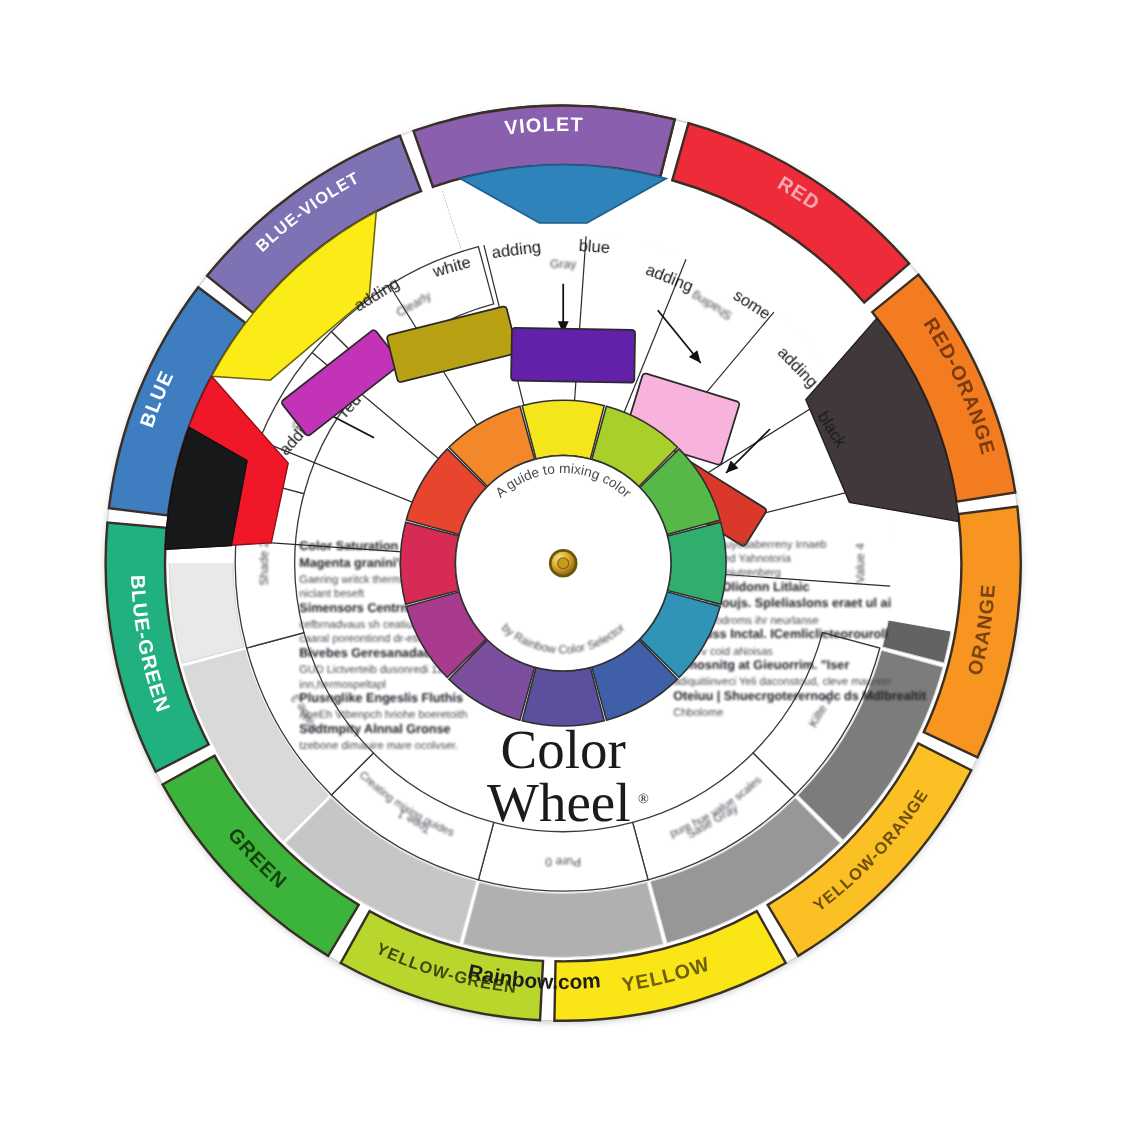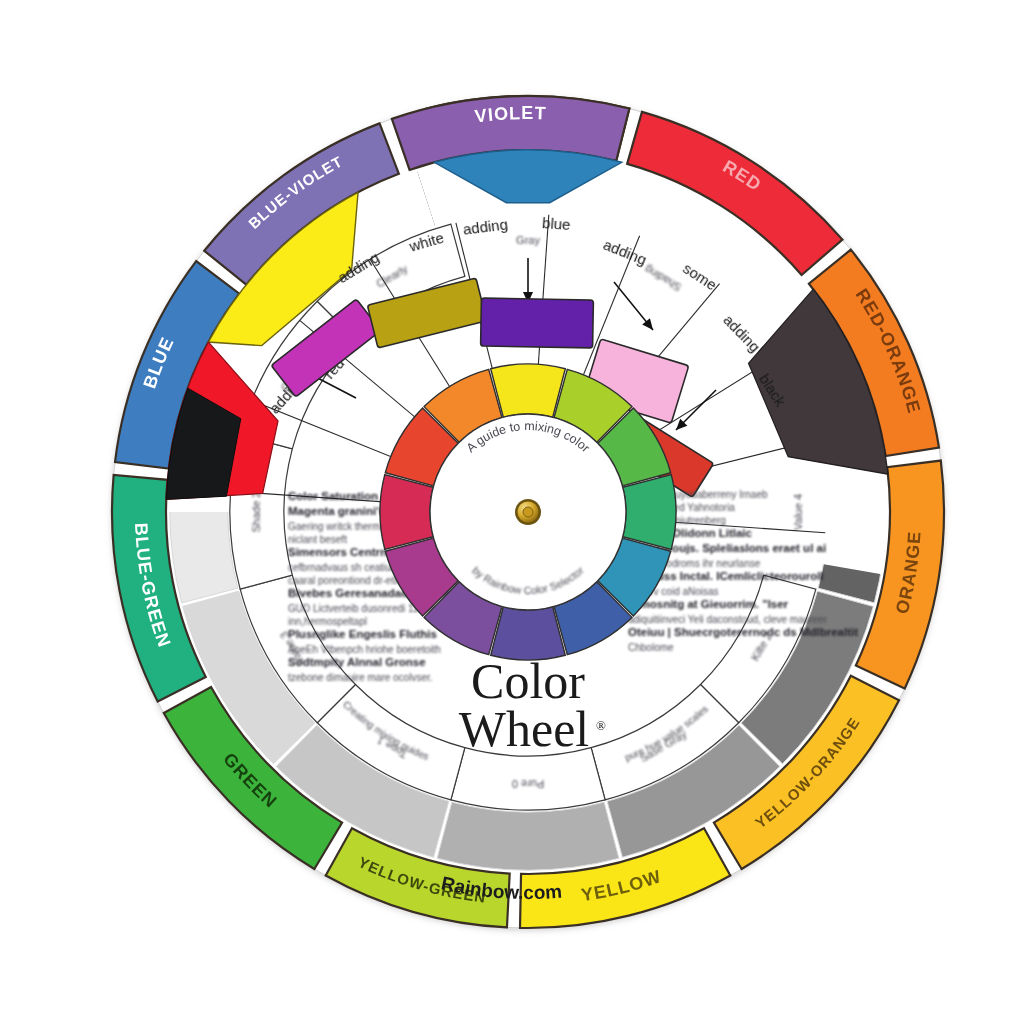--- a/index.html
+++ b/index.html
@@ -2,21 +2,21 @@
 <html><head>
 <meta charset="utf-8">
 <style>
   html,body{margin:0;padding:0;}
   body{
     width:1024px;height:1024px;
     background:#ffffff;
     font-family:"Liberation Sans", sans-serif;
     overflow:hidden;
   }
-  #stage{position:relative;width:878px;height:1024px;padding-left:16px;}
+  #stage{position:relative;width:878px;height:1024px;}
   svg{display:block;}
   .ringlabel{
     font-family:"Liberation Sans", sans-serif;
     font-weight:bold;
     letter-spacing:1px;
   }
   .fanlabel{
     font-family:"Liberation Sans", sans-serif;
     font-size:15px;
     fill:#1a1a1a;

